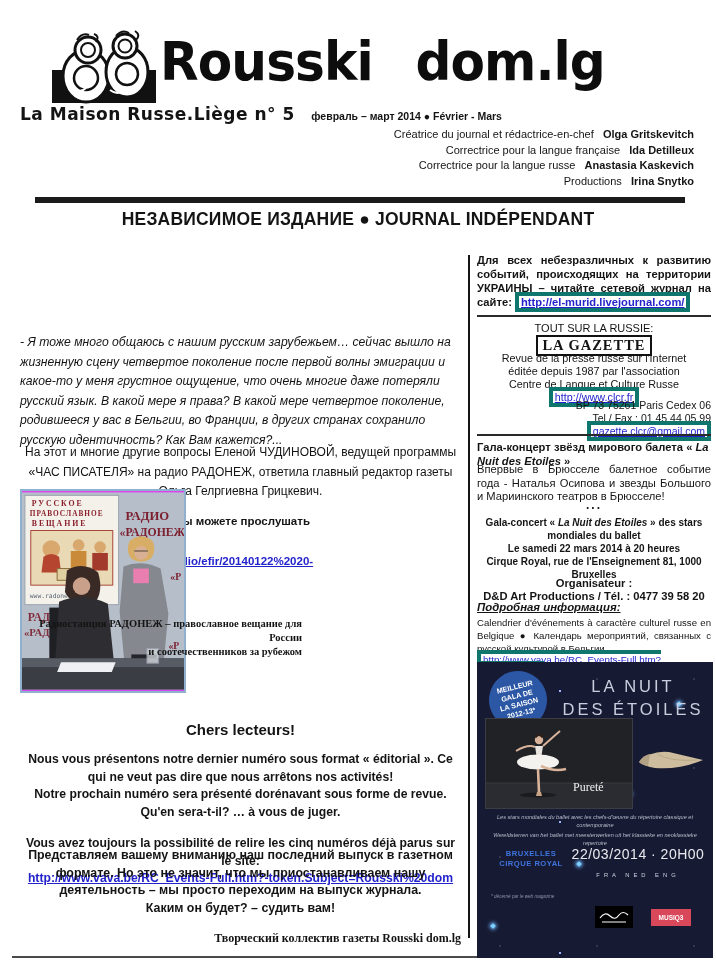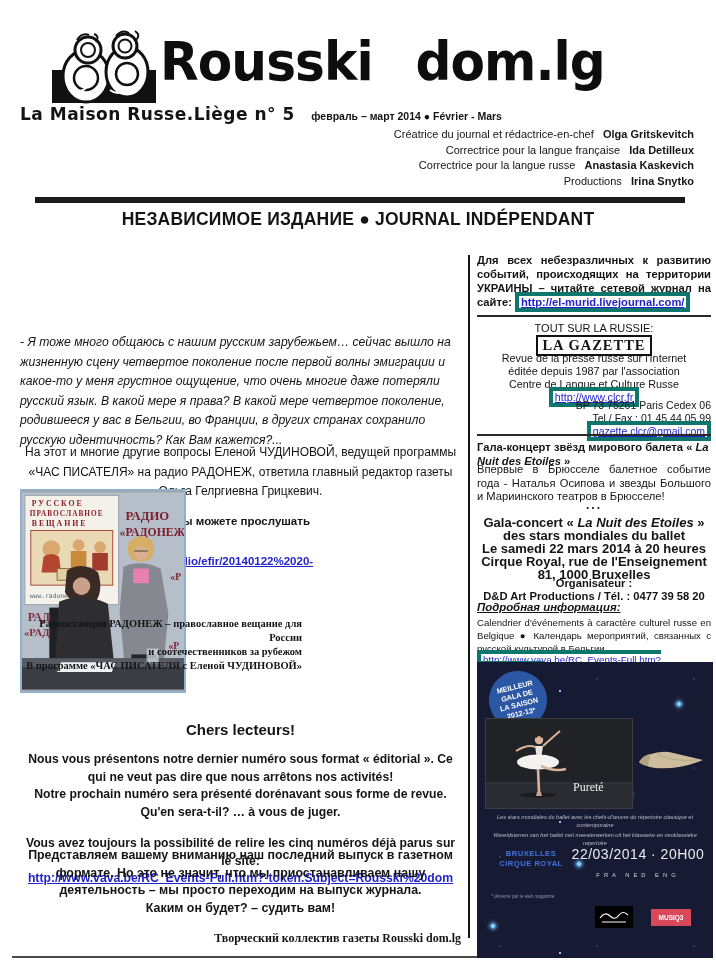--- a/index.html
+++ b/index.html
@@ -27,21 +27,21 @@
 
   
   .leftcol{position:absolute;left:20px;top:255px;width:441px;height:700px;}
   .leftcol>div{position:absolute;left:0;right:0;}
   .p1{top:4px;text-align:center;font-size:12px;line-height:19.5px;}
   .quote{top:78px;font-style:italic;font-size:12.2px;line-height:19.5px;text-align:left;}
   .p2{top:188px;text-align:center;font-size:12px;line-height:19.5px;}
   .listen{top:256px;width:300px;font-size:11.5px;font-weight:bold;line-height:20px;}
   .listen a{font-weight:bold;}
   .photo{position:absolute;top:234px;left:274px;width:166px;height:204px;
-         border:2px solid #8fb0cf;box-sizing:border-box;background:#a3a3a3;}
+         border:2px solid #8fb0cf;box-sizing:border-box;background:#d946ef;}
   .photo svg{display:block;width:100%;height:100%;}
   .caption{top:362px;width:282px;text-align:right;font-family:"Liberation Serif",serif;
            font-weight:bold;font-size:10.5px;line-height:14px;}
   .chers{top:466px;text-align:center;}
   .chers h3{margin:0 0 13px;font-size:15px;}
   .chers p{margin:0;font-weight:bold;font-size:12.2px;line-height:17.5px;}
   .chers .sitep{margin-top:14px;}
   .dear{top:592px;text-align:center;}
   .dear h3{margin:0 0 13px;font-size:16px;}
   .dear p{margin:0;font-weight:bold;font-size:12.4px;line-height:17.5px;}
@@ -58,21 +58,21 @@
   .tout{top:69px;text-align:center;font-size:11px;}
   .gazboxwrap{top:82px;text-align:center;}
   .gazbox{display:inline-block;border:2px solid #111;padding:0 4px;
           font-family:"Liberation Serif",serif;font-weight:bold;font-size:14.5px;letter-spacing:1px;}
   .gazlines{top:99px;text-align:center;font-size:10.8px;line-height:13.1px;}
   .gazlink{top:138px;text-align:center;font-size:10.8px;}
   .gazaddr{top:146px;text-align:right;font-size:10.5px;line-height:13px;}
   .galatitle{top:188px;font-weight:bold;font-size:11.2px;line-height:13.5px;}
   .galap{top:210px;font-size:11.2px;line-height:13.5px;text-align:justify;}
   .dots{top:245px;text-align:center;font-weight:bold;font-size:12px;letter-spacing:2px;}
-  .galafr{top:263px;text-align:center;font-weight:bold;font-size:13px;line-height:13px;}
+  .galafr{top:263px;text-align:center;font-weight:bold;font-size:10px;line-height:13px;}
   .org{top:324px;text-align:center;font-weight:bold;font-size:11.2px;line-height:13px;}
   .infolabel{top:348px;font-weight:bold;font-style:italic;text-decoration:underline;font-size:11.4px;}
   .cal{top:363px;font-size:9.6px;line-height:13px;text-align:justify;}
   .callink{top:401px;font-size:9.8px;}
   .it{font-style:italic;}
 
   
   .poster{position:absolute;left:477px;top:662px;width:236px;height:296px;overflow:hidden;
     background:
       radial-gradient(1.3px 1.3px at 23px 17px, #fff 50%, transparent 55%) 0 0/97px 89px repeat,
@@ -207,21 +207,20 @@
         <rect x="0" y="170" width="166" height="32" fill="#3a3d44"></rect>
         <rect x="0" y="170" width="166" height="9" fill="#575b63"></rect>
         <polygon points="40,174 96,174 92,184 36,184" fill="#eef0f4"></polygon>
         <rect x="128" y="160" width="12" height="15" fill="#dfe6ea" opacity=".7" stroke="#aab"></rect>
       </svg>
     </div>
 
     <div class="caption">
       <span>Радиостанция РАДОНЕЖ – православное вещание для России</span><br>
       <span>и соотечественников за рубежом</span><br>
-      <span>В программе «ЧАС ПИСАТЕЛЯ с Еленой ЧУДИНОВОЙ»</span>
     </div>
 
     <div class="chers">
       <h3>Chers lecteurs!</h3>
       <p>
         <span>Nous vous présentons notre dernier numéro sous format  « éditorial ». Ce qui ne veut pas dire que nous arrêtons nos activités!</span><br>
         <span>Notre prochain numéro sera présenté dorénavant sous forme de revue.</span><br>
         <span>Qu'en sera-t-il? … à vous de juger.</span>
       </p>
       <p class="sitep">
@@ -294,20 +293,24 @@
     <div class="sparkle" style="left:14px;top:262px;"></div>
     <div class="sparkle" style="left:100px;top:200px;"></div>
 
     <div class="badge">
       <span>MEILLEUR</span>
       <span>GALA DE</span>
       <span>LA SAISON</span>
       <span>2012-13*</span>
     </div>
 
+    <div class="ptitle">
+      <span>LA NUIT</span><br>
+      <span>DES ÉTOILES</span>
+    </div>
 
     <div class="pphoto">
       <svg viewBox="0 0 146 89">
         <rect width="146" height="89" fill="#212226"></rect>
         <rect y="64" width="146" height="25" fill="#2b2c31"></rect>
         <line x1="0" y1="64" x2="146" y2="64" stroke="#3a3b40" stroke-width="1"></line>
         <ellipse cx="52" cy="76" rx="18" ry="2.5" fill="#1a1b1e"></ellipse>
         <path d="M30 32 Q42 25 49 28" stroke="#d9b49a" stroke-width="2" fill="none"></path>
         <path d="M57 27 Q67 18 74 12" stroke="#d9b49a" stroke-width="2" fill="none"></path>
         <path d="M49 27 L57 27 L55 40 L51 40 Z" fill="#e8e4df"></path>

